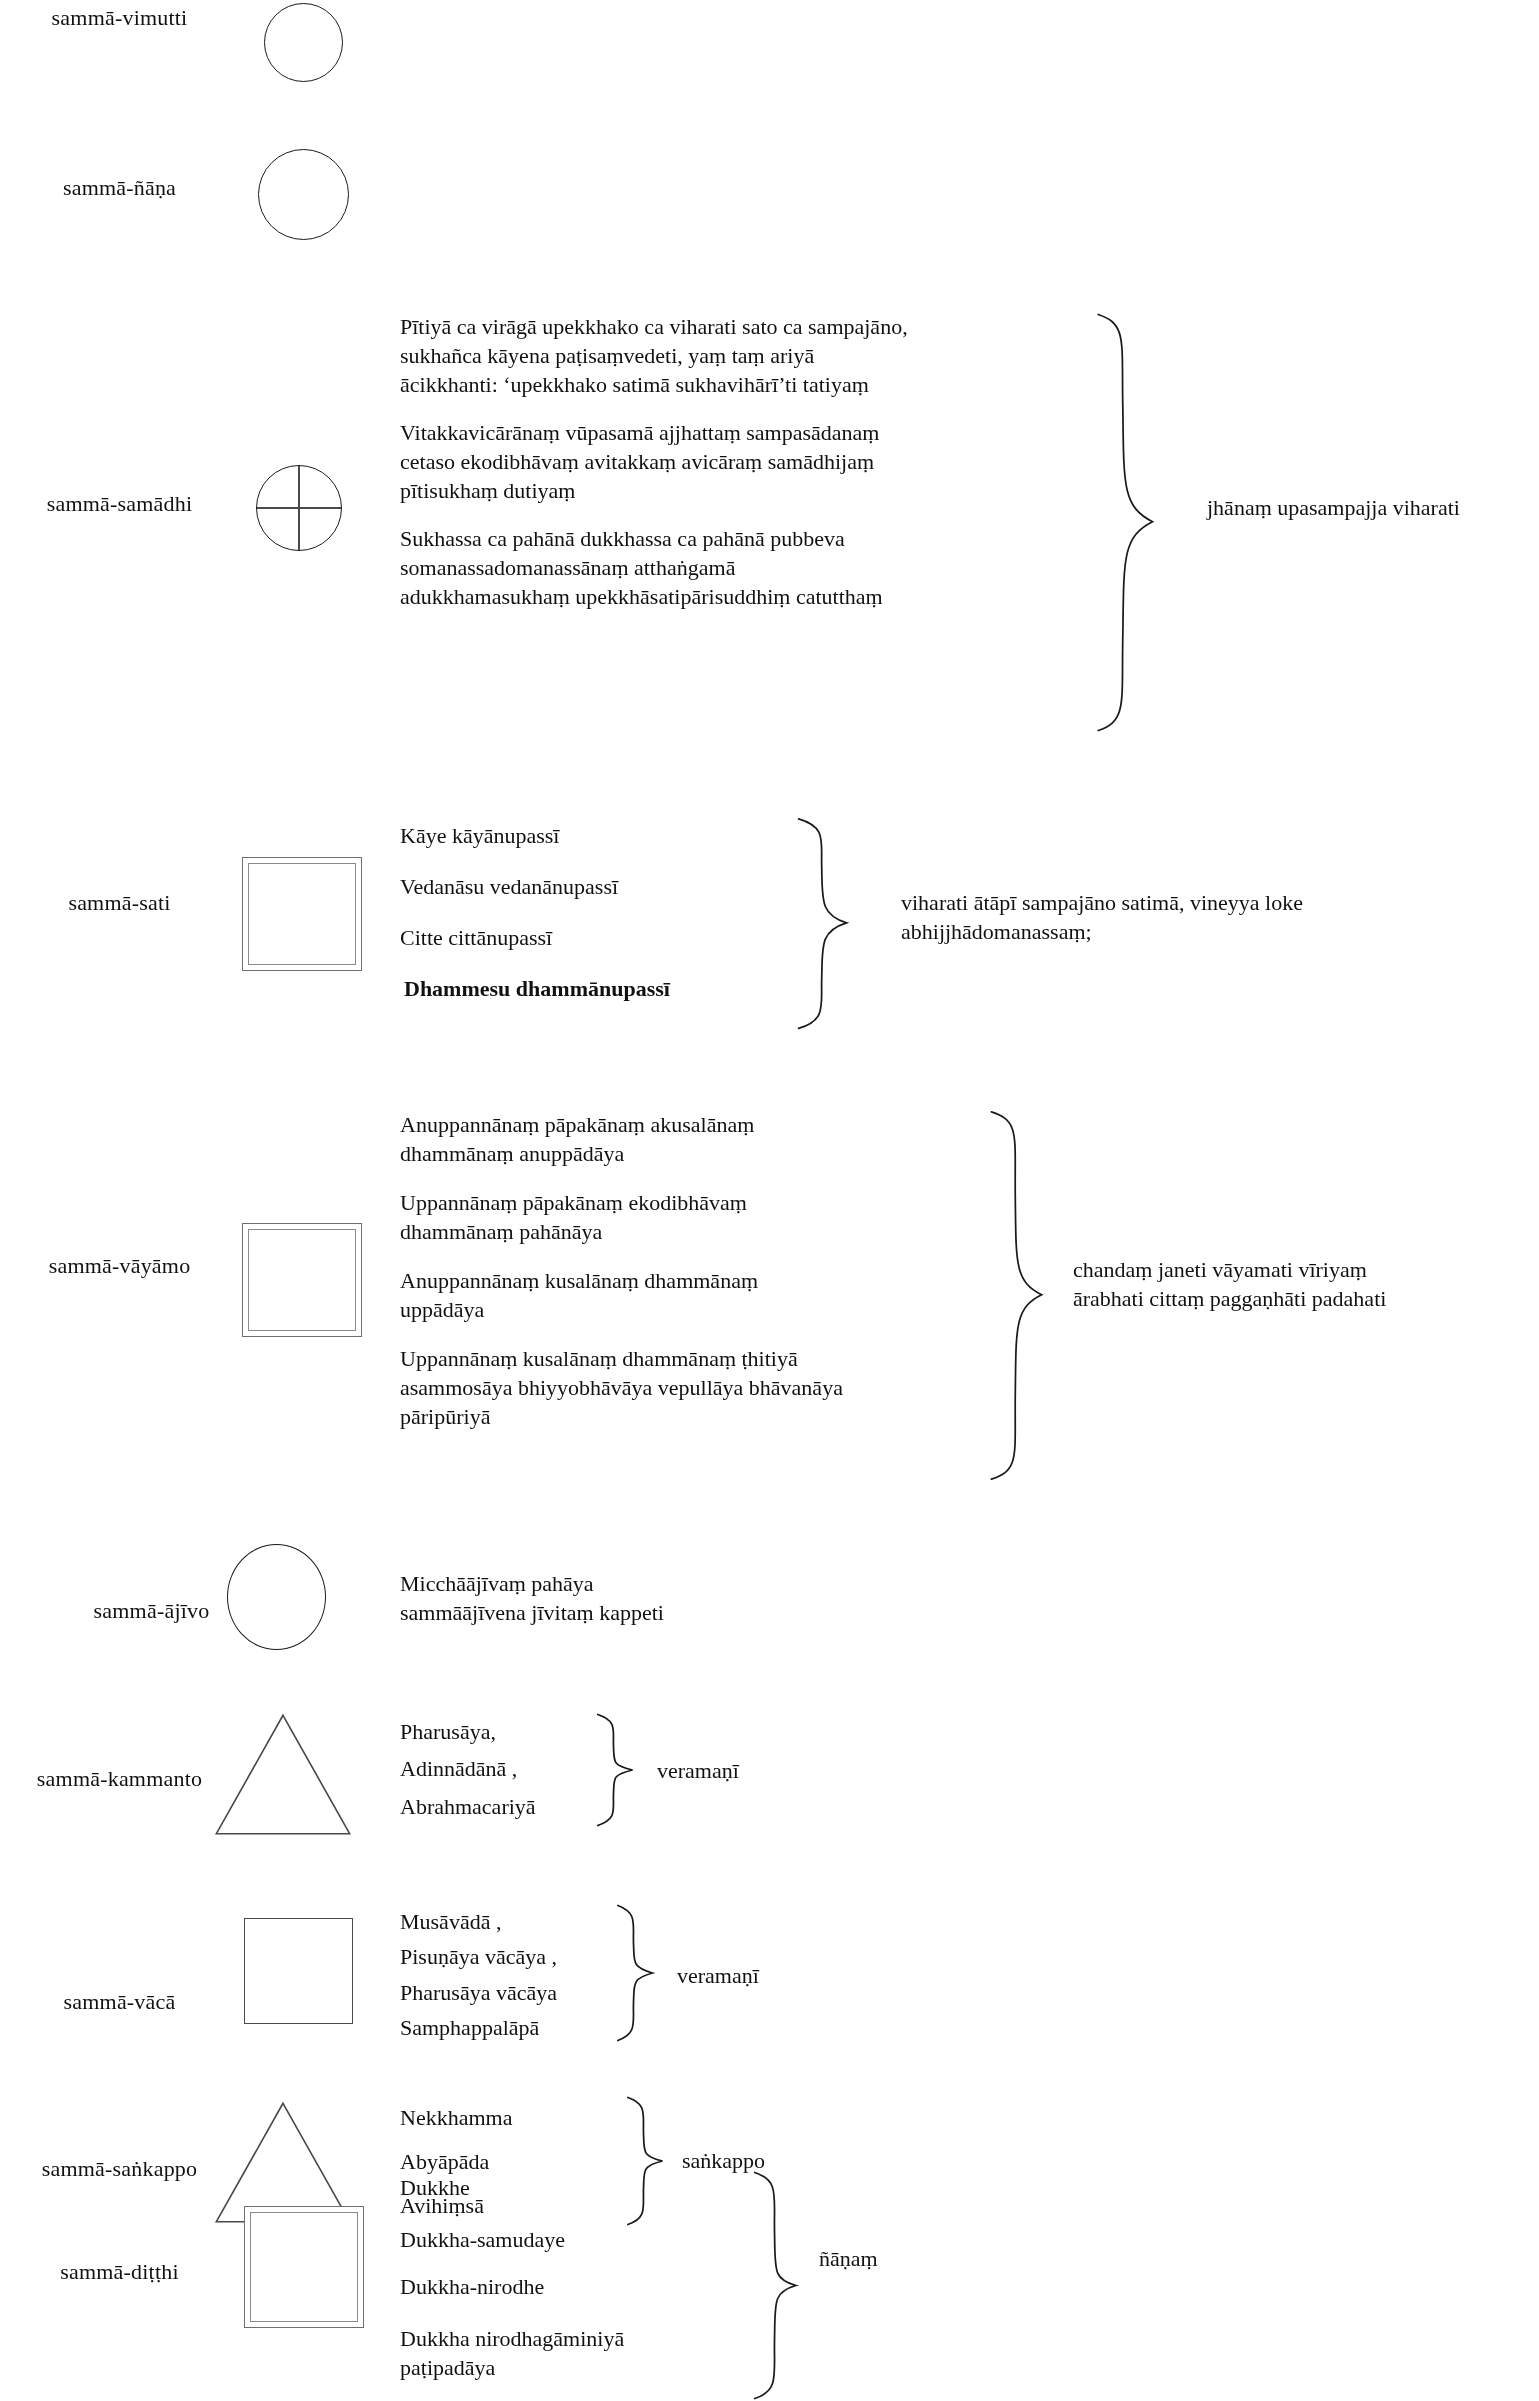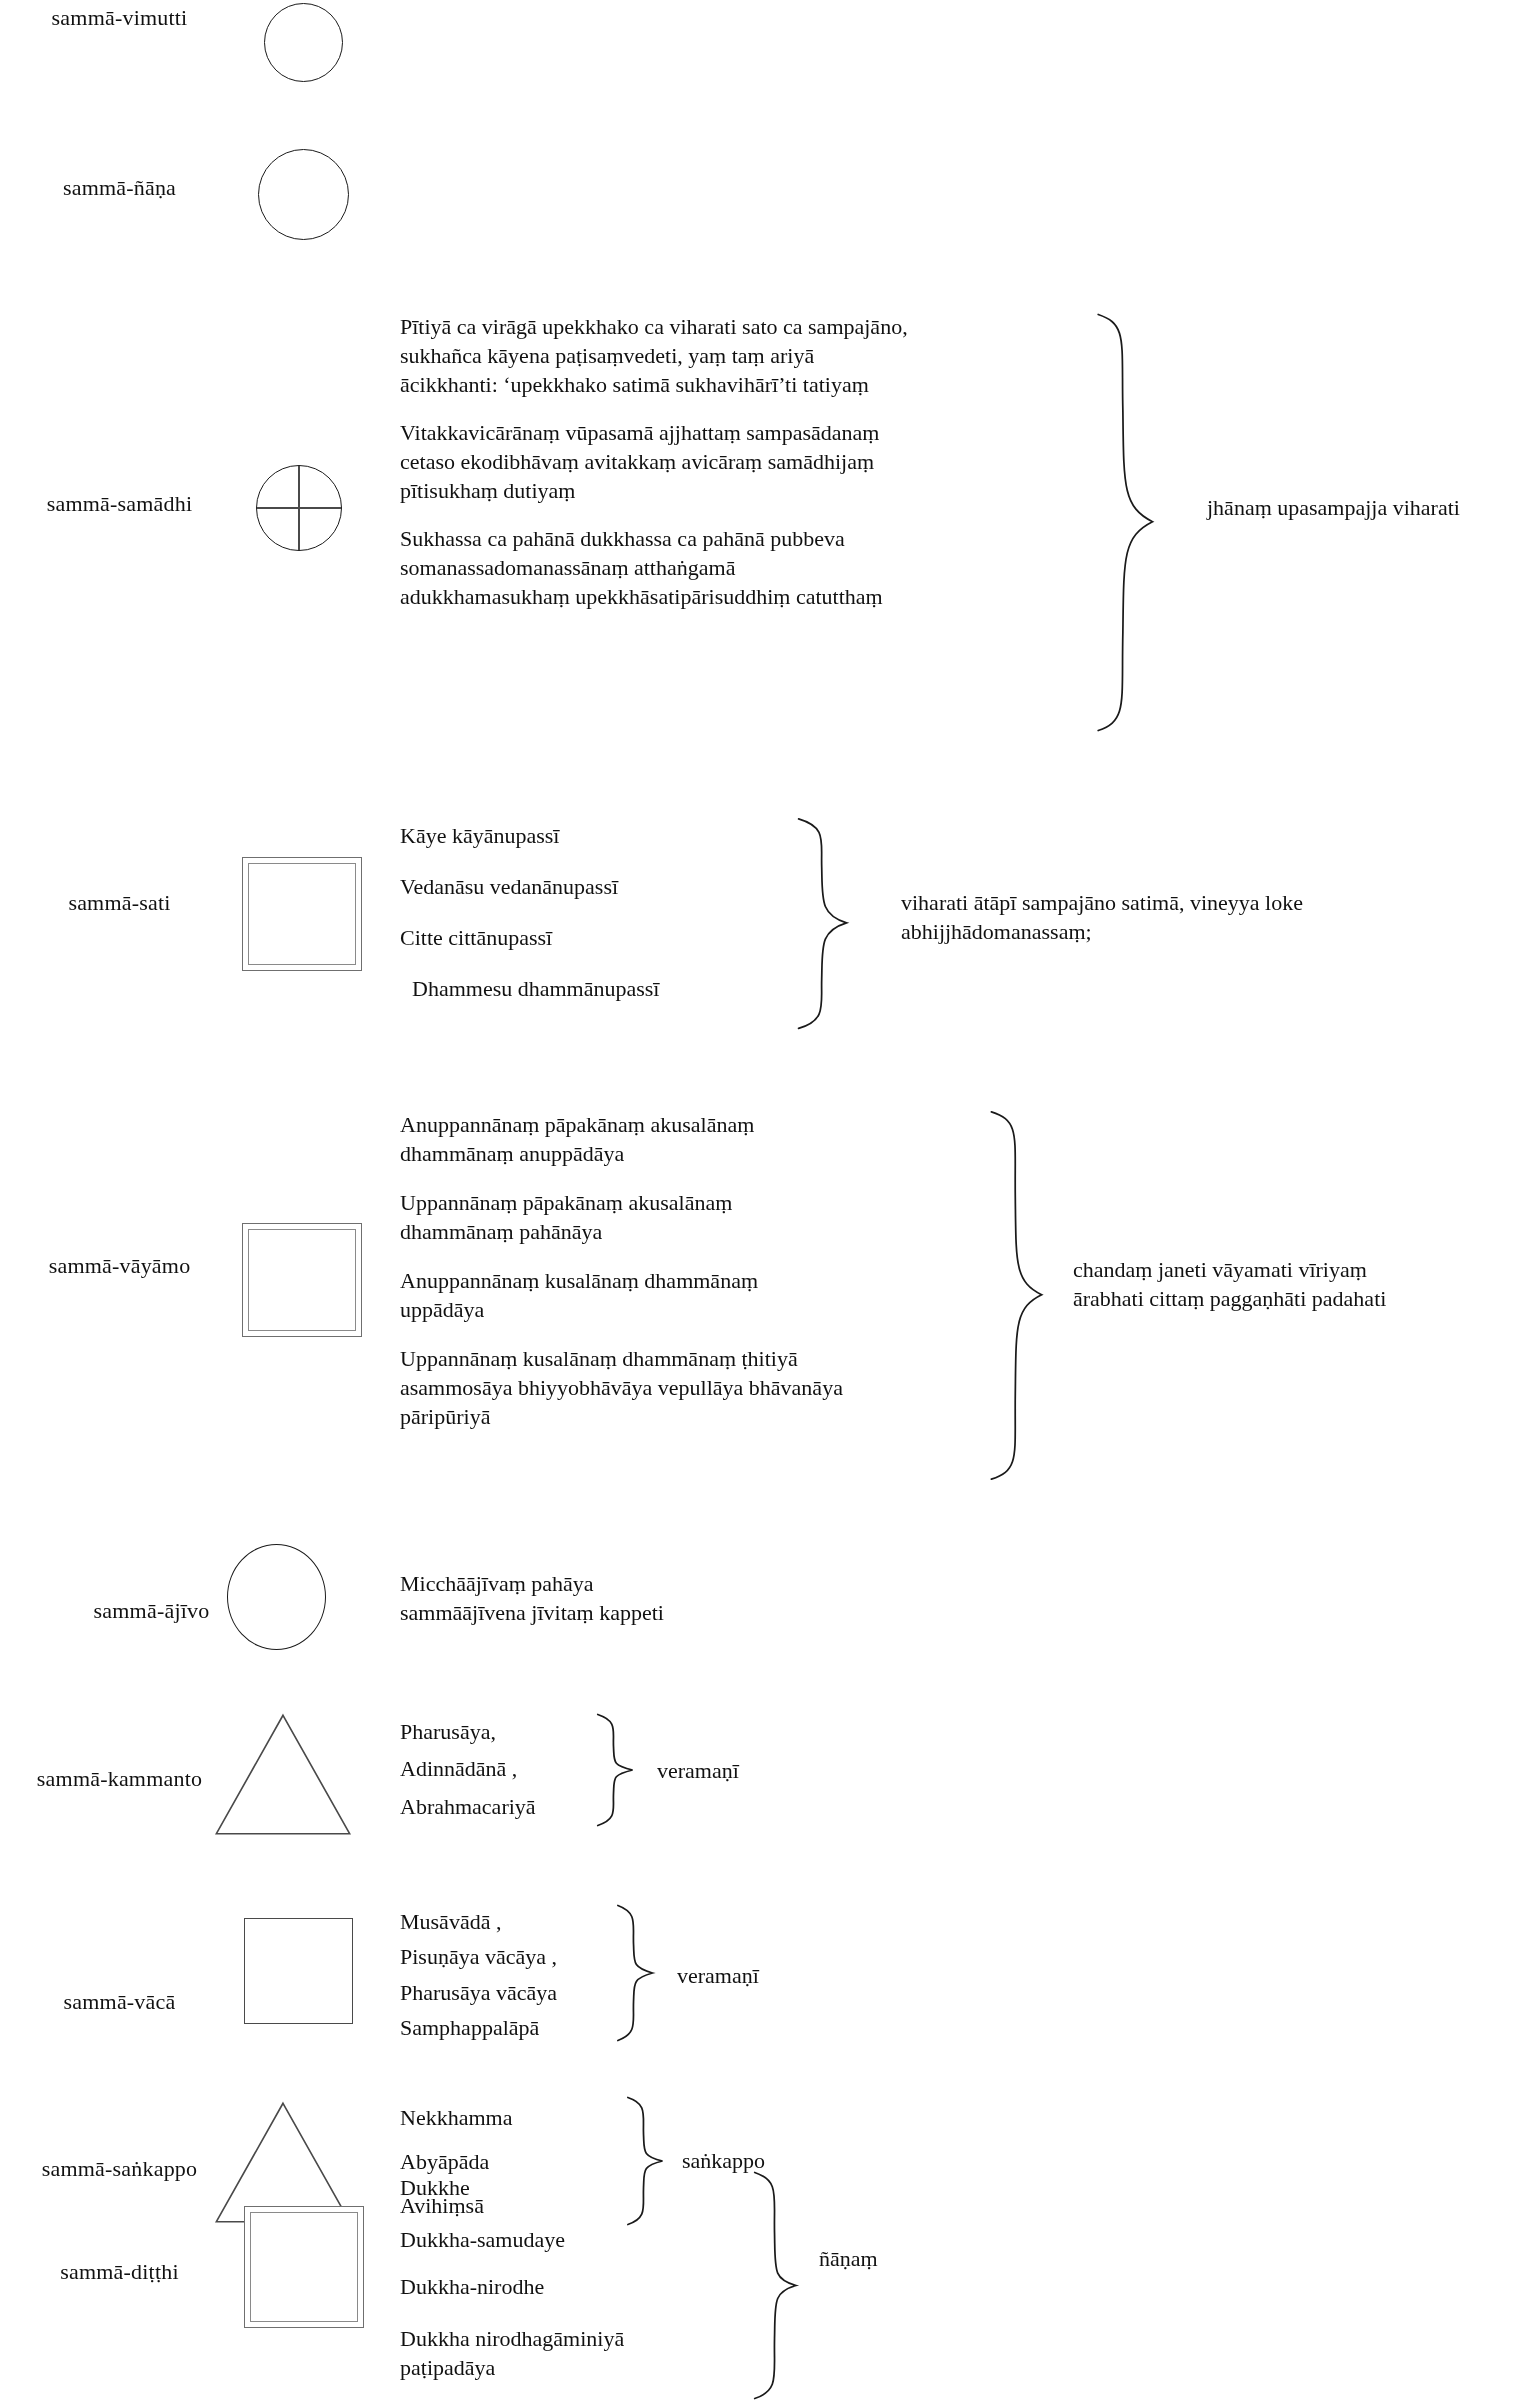--- a/index.html
+++ b/index.html
@@ -170,21 +170,21 @@
     <div class="factor-label" style="top:81px;">sammā-sati</div>
 
     <div class="shape-square-double" style="top:48px;left:242px;width:120px;height:114px;">
       <div class="inner"></div>
     </div>
 
     <div class="items" style="left:400px;top:11.6px;width:462px;">
       <p class="item" style="margin:0 0 22px 0;">Kāye kāyānupassī</p>
       <p class="item" style="margin:0 0 22px 0;">Vedanāsu vedanānupassī</p>
       <p class="item" style="margin:0 0 22px 0;">Citte cittānupassī</p>
-      <p class="item" style="margin:12px;">Dhammesu dhammānupassī</p>
+      <p class="item" style="margin:4px;font-weight:bold;">Dhammesu dhammānupassī</p>
     </div>
 
     <div class="brace" style="left:792px;top:8.3px;">
       <svg width="66" height="215" viewBox="0 0 80 260">
         <path d="M 8 2 C 42 12, 35 28, 36 60 C 37 100, 34 118, 66 128 C 34 138, 37 156, 36 196 C 35 228, 42 246, 8 256" fill="none" stroke="#1a1a1a" stroke-width="2.1" stroke-linecap="round"></path>
       </svg>
     </div>
 
     <div class="summary" style="left:901px;top:79px;width:578px;">viharati ātāpī sampajāno satimā, vineyya loke
 abhijjhādomanassaṃ;</div>
@@ -193,21 +193,21 @@
   <div class="row" style="top:1098px;height:413px;">
     <div class="factor-label" style="top:155px;">sammā-vāyāmo</div>
 
     <div class="shape-square-double" style="top:125px;left:242px;width:120px;height:114px;">
       <div class="inner"></div>
     </div>
 
     <div class="items" style="left:400px;top:11.6px;width:561px;">
       <p class="item" style="margin:0 0 20px 0;">Anuppannānaṃ pāpakānaṃ akusalānaṃ
 dhammānaṃ anuppādāya</p>
-      <p class="item" style="margin:0 0 20px 0;">Uppannānaṃ pāpakānaṃ akusalānaṃ
+      <p class="item" style="margin:0 0 20px 0;">Uppannānaṃ pāpakānaṃ ekodibhāvaṃ
 dhammānaṃ pahānāya</p>
       <p class="item" style="margin:0 0 20px 0;">Anuppannānaṃ kusalānaṃ dhammānaṃ
 uppādāya</p>
       <p class="item" style="margin:0;">Uppannānaṃ kusalānaṃ dhammānaṃ ṭhitiyā
 asammosāya bhiyyobhāvāya vepullāya bhāvanāya
 pāripūriyā</p>
     </div>
 
     <div class="brace" style="left:984px;top:11.6px;">
       <svg width="70" height="371" viewBox="0 0 85 450">

